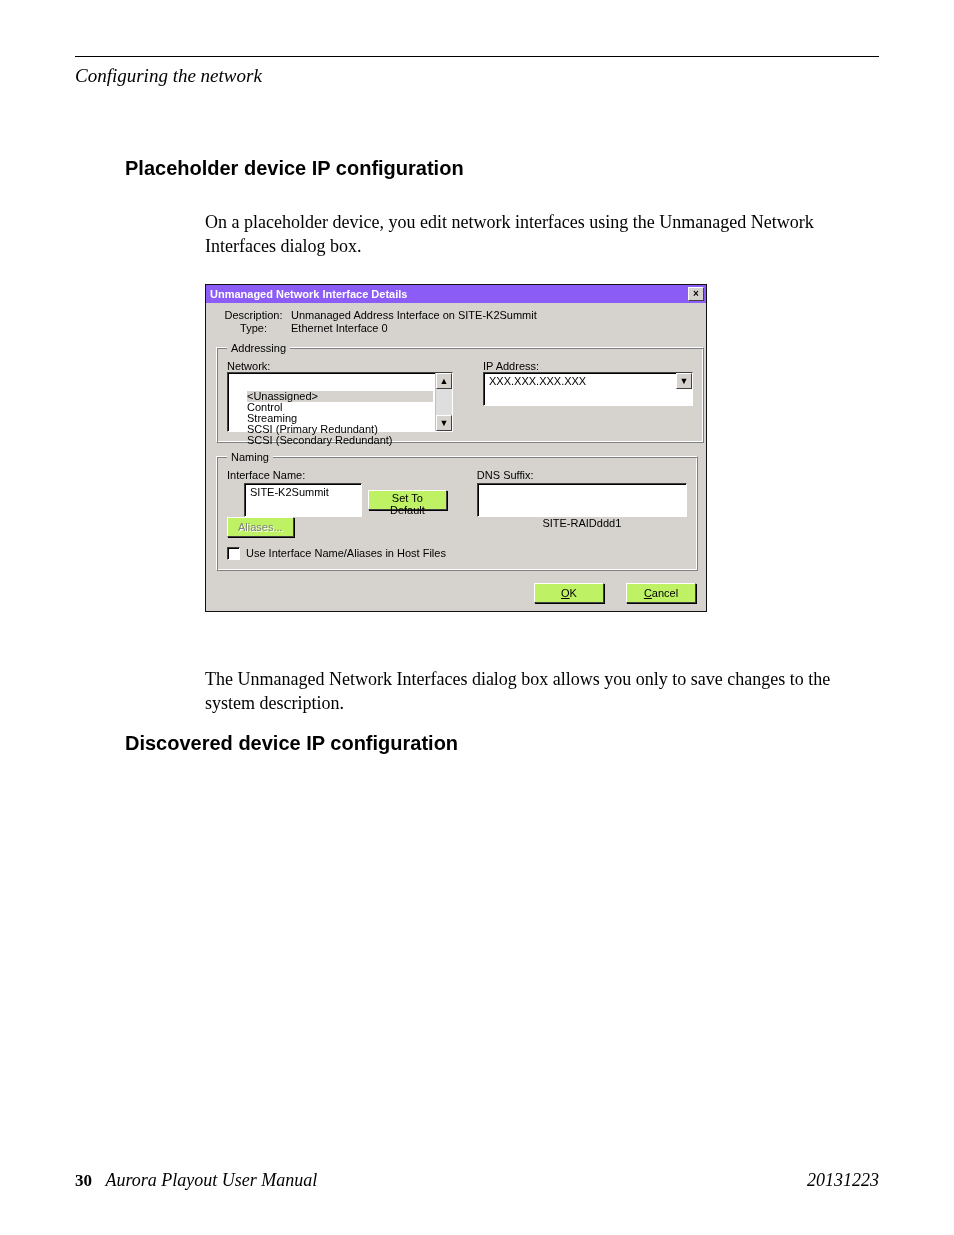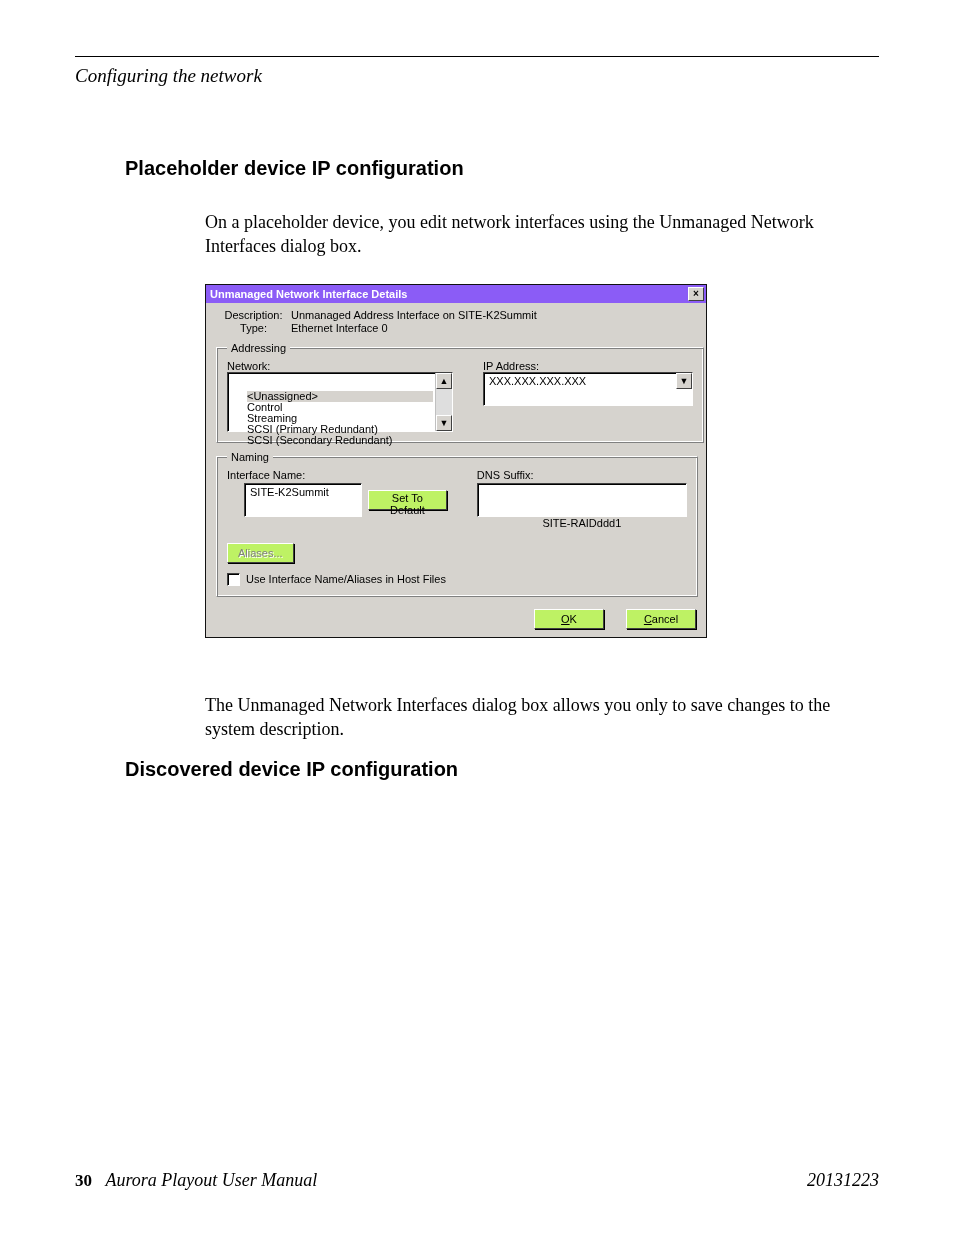--- a/index.html
+++ b/index.html
@@ -262,21 +262,21 @@
 
         <fieldset class="win">
           <legend>Naming</legend>
           <div class="cols">
             <div class="col">
               <div>Interface Name:</div>
               <div class="row-flex" style="margin-top:2px;">
                 <div class="sunken textbox">SITE-K2Summit</div>
                 <button class="winbtn">Set To Default</button>
               </div>
-              <div style="margin-top:26px;">
+              <div style="margin-top:0;">
                 <button class="winbtn disabled">Aliases...</button>
               </div>
               <div style="margin-top:10px;">
                 <span class="chk"></span><span>Use Interface Name/Aliases in Host Files</span>
               </div>
             </div>
             <div class="col">
               <div>DNS Suffix:</div>
               <div class="sunken" style="width:210px; margin-top:2px;"></div>
               <div style="text-align:center;">SITE-RAIDddd1</div>

